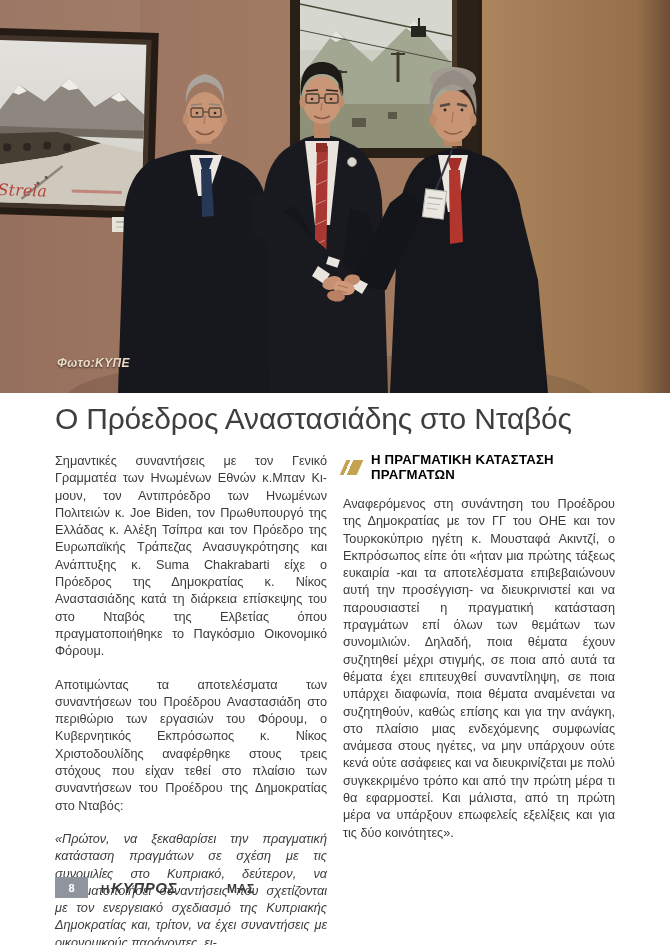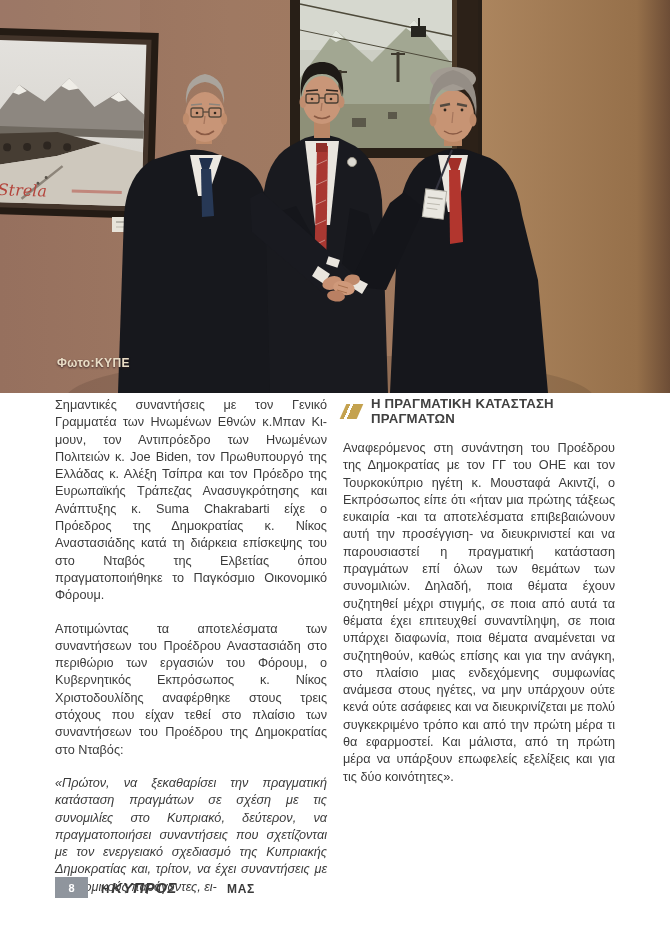--- a/index.html
+++ b/index.html
@@ -3,36 +3,36 @@
 <meta charset="utf-8">
 <style>
   html,body{margin:0;padding:0;background:#ffffff;}
   body{width:670px;height:945px;position:relative;overflow:hidden;
        font-family:"Liberation Sans",sans-serif;color:#3b3b3b;}
 
   
   .photo{position:absolute;left:0;top:0;width:670px;height:393px;overflow:hidden;}
   .photo svg{display:block;}
   .caption{position:absolute;left:57px;top:356px;font-size:12px;font-weight:bold;
-           color:#e9ddc6;letter-spacing:.4px;
+           font-style:italic;color:#e9ddc6;letter-spacing:.4px;
            text-shadow:0 1px 2px rgba(45,25,30,.85);}
 
   
   .content{position:absolute;left:55px;top:393px;width:560px;}
   h1{margin:9px 0 14px 0;font-size:30px;font-weight:normal;color:#3e3e3e;
      letter-spacing:-.2px;line-height:1.1;}
   .columns{display:flex;gap:16px;}
   .col{width:272px;}
   p{margin:4px 0 16px 0;font-size:12.7px;line-height:17.3px;text-align:justify;}
   p.quote{font-style:italic;}
 
   .subhead{display:flex;align-items:center;gap:11px;margin:3px 0 14px 0;}
   .marker{width:17px;height:15px;flex:0 0 auto;transform:skewX(-24deg);
           background:linear-gradient(90deg,#c4a24f 0 4px,#ffffff 4px 7px,#c4a24f 7px 100%);}
-  .subhead-label{font-size:13.2px;font-weight:bold;color:#404040;letter-spacing:.2px;}
+  .subhead-label{font-size:13.2px;font-weight:bold;color:#000000;letter-spacing:.2px;}
 
   
   .footer{position:absolute;left:55px;top:877px;display:flex;align-items:center;}
   .pagenum{width:33px;height:21px;background:#8f959d;color:#ffffff;font-size:11px;
            font-weight:bold;display:flex;align-items:center;justify-content:center;}
   .logo{margin-left:13px;display:flex;align-items:baseline;gap:2px;color:#3a3a3a;font-weight:bold;}
   .logo .l1{font-size:11.5px;}
   .logo .l2{font-size:15px;letter-spacing:.6px;font-style:italic;}
   .logo .l3{font-size:12px;letter-spacing:.6px;padding-left:48px;}
 </style>
@@ -207,20 +207,21 @@
       <ellipse cx="344" cy="288" rx="11" ry="7" fill="#cf997a" transform="rotate(12 344 288)"></ellipse>
       <ellipse cx="336" cy="296" rx="9" ry="5.5" fill="#b98063" transform="rotate(8 336 296)"></ellipse>
       <line x1="338" y1="285" x2="348" y2="288" stroke="#a8714f" stroke-width="1"></line>
       <line x1="337" y1="290" x2="347" y2="293" stroke="#a8714f" stroke-width="1"></line>
     </g>
   </svg>
   <div class="caption">Φωτο:ΚΥΠΕ</div>
 </div>
 
 <div class="content">
+  <h1>Ο Πρόεδρος Αναστασιάδης στο Νταβός</h1>
   <div class="columns">
     <div class="col">
       <p>Σημαντικές συναντήσεις με τον Γενικό Γραμματέα των Ηνωμένων Εθνών κ.Μπαν Κι-μουν, τον Αντιπρόεδρο των Ηνωμένων Πολιτειών κ. Joe Biden, τον Πρωθυπουργό της Ελλάδας κ. Αλέξη Τσίπρα και τον Πρόεδρο της Ευρωπαϊκής Τράπεζας Ανασυγκρότησης και Ανάπτυξης κ. Suma Chakrabarti είχε ο Πρόεδρος της Δημοκρατίας κ. Νίκος Αναστασιάδης κατά τη διάρκεια επίσκεψης του στο Νταβός της Ελβετίας όπου πραγματοποιήθηκε το Παγκόσμιο Οικονομικό Φόρουμ.</p>
       <p>Αποτιμώντας τα αποτελέσματα των συναντήσεων του Προέδρου Αναστασιάδη στο περιθώριο των εργασιών του Φόρουμ, ο Κυβερνητικός Εκπρόσωπος κ. Νίκος Χριστοδουλίδης αναφέρθηκε στους τρεις στόχους που είχαν τεθεί στο πλαίσιο των συναντήσεων του Προέδρου της Δημοκρατίας στο Νταβός:</p>
       <p class="quote">«Πρώτον, να ξεκαθαρίσει την πραγματική κατάσταση πραγμάτων σε σχέση με τις συνομιλίες στο Κυπριακό, δεύτερον, να πραγματοποιήσει συναντήσεις που σχετίζονται με τον ενεργειακό σχεδιασμό της Κυπριακής Δημοκρατίας και, τρίτον, να έχει συναντήσεις με οικονομικούς παράγοντες, ει-</p>
     </div>
     <div class="col">
       <div class="subhead">
         <span class="marker"></span>
         <span class="subhead-label">Η ΠΡΑΓΜΑΤΙΚΗ ΚΑΤΑΣΤΑΣΗ ΠΡΑΓΜΑΤΩΝ</span>

